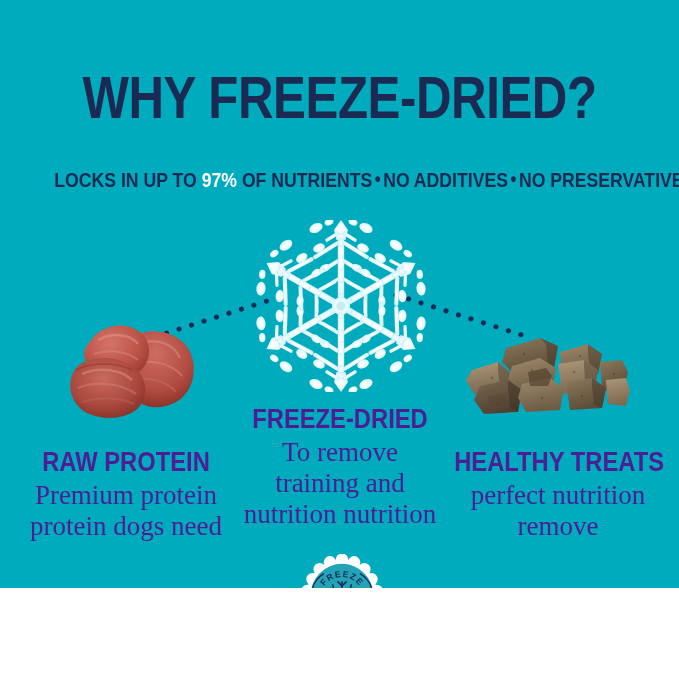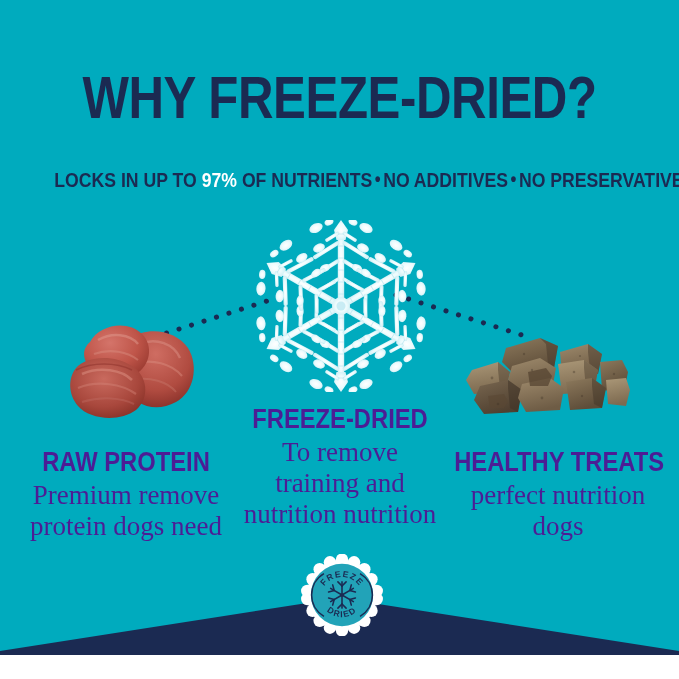--- a/index.html
+++ b/index.html
@@ -3,21 +3,21 @@
 <meta charset="utf-8">
 <style>
   html, body {
     margin: 0;
     padding: 0;
     background: #ffffff;
   }
   #infographic {
     position: relative;
     width: 679px;
-    height: 655px;
+    height: 588px;
     overflow: hidden;
     background: #00abbe;
     font-family: "Liberation Sans", sans-serif;
     -webkit-font-smoothing: antialiased;
   }
 
   
   .bottom-chevron {
     position: absolute;
     left: 0;
@@ -305,39 +305,39 @@
       <circle cx="80" cy="80" r="1.4"></circle>
       <circle cx="120" cy="78" r="1.2"></circle>
       <circle cx="62" cy="36" r="1.2"></circle>
       <circle cx="118" cy="38" r="1.1"></circle>
     </g>
   </svg>
 
   <div class="caption caption-left">
     <div class="cap-title">RAW PROTEIN</div>
     <div class="cap-body">
-      <div>Premium remove</div>
+      <div>Premium protein</div>
       <div>protein dogs need</div>
     </div>
   </div>
 
   <div class="caption caption-center">
     <div class="cap-title">FREEZE-DRIED</div>
     <div class="cap-body">
       <div>To remove</div>
       <div>training and</div>
       <div>nutrition nutrition</div>
     </div>
   </div>
 
   <div class="caption caption-right">
     <div class="cap-title">HEALTHY TREATS</div>
     <div class="cap-body">
       <div>perfect nutrition</div>
-      <div>dogs</div>
+      <div>remove</div>
     </div>
   </div>
 
   <svg class="badge" viewBox="0 0 100 100">
     <defs>
       <path id="arcTop" d="M 24 54 A 26 26 0 0 1 76 54"></path>
       <path id="arcBottom" d="M 23 50 A 27 27 0 0 0 77 50"></path>
     </defs>
 
     <g>

